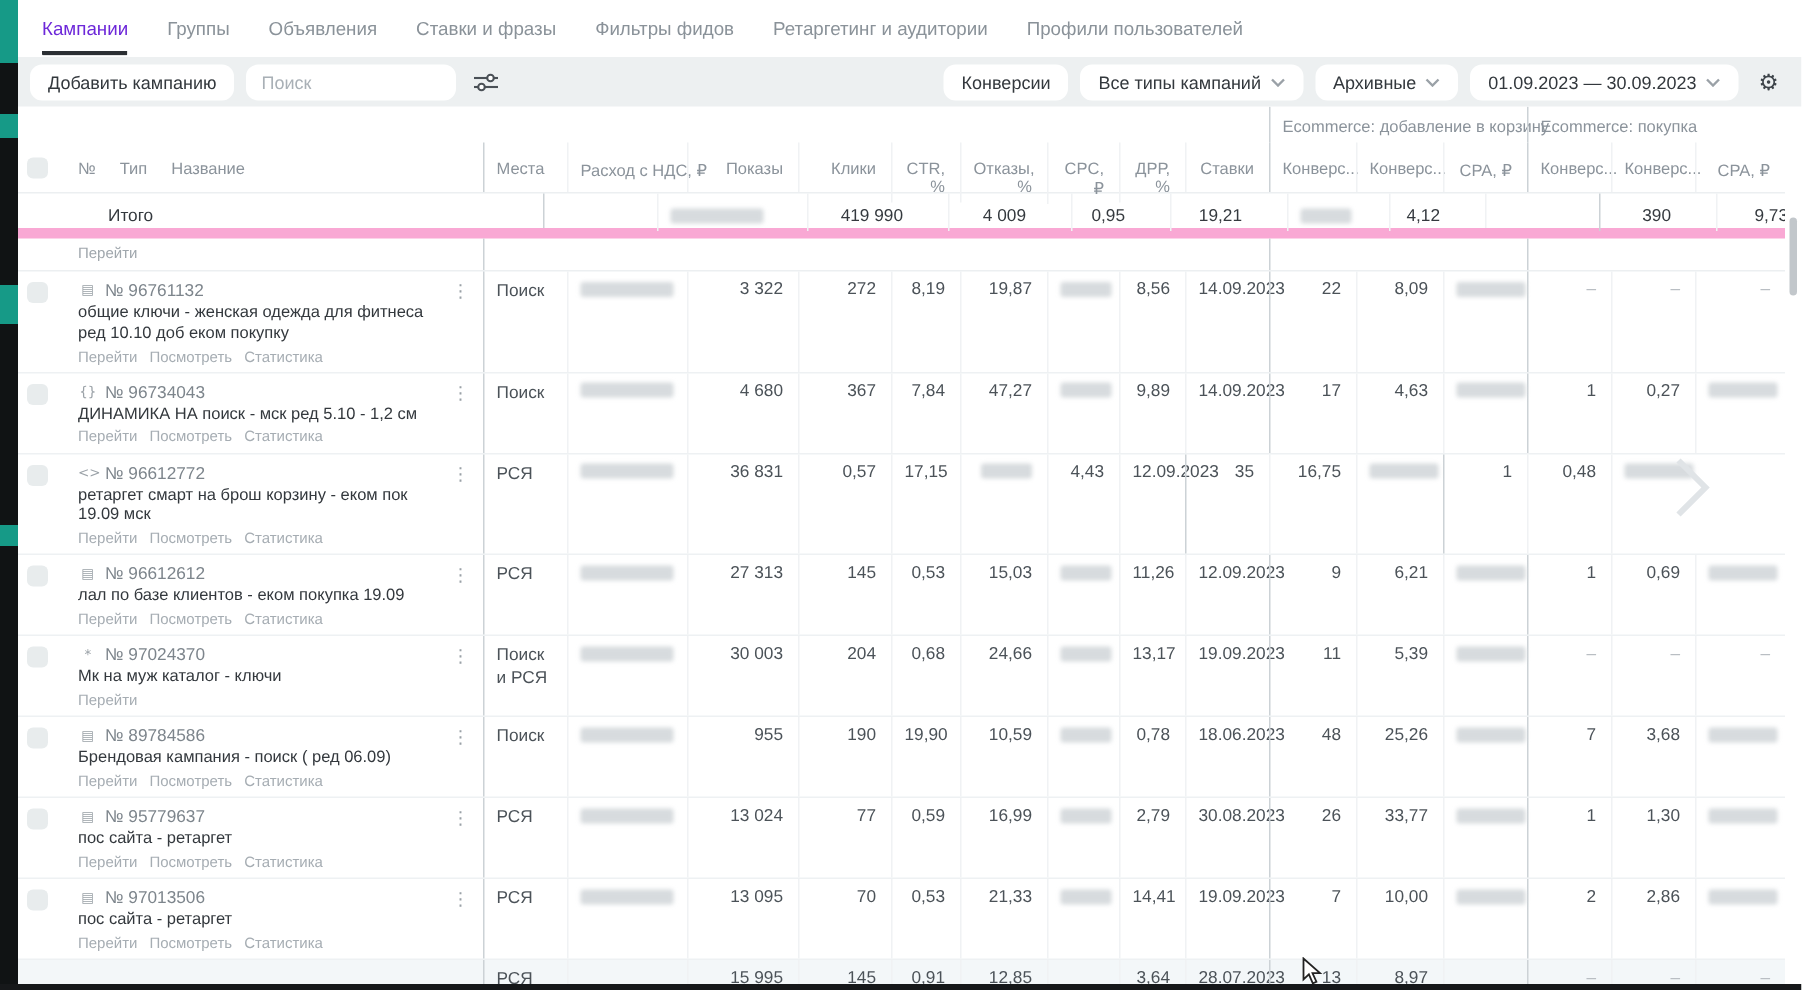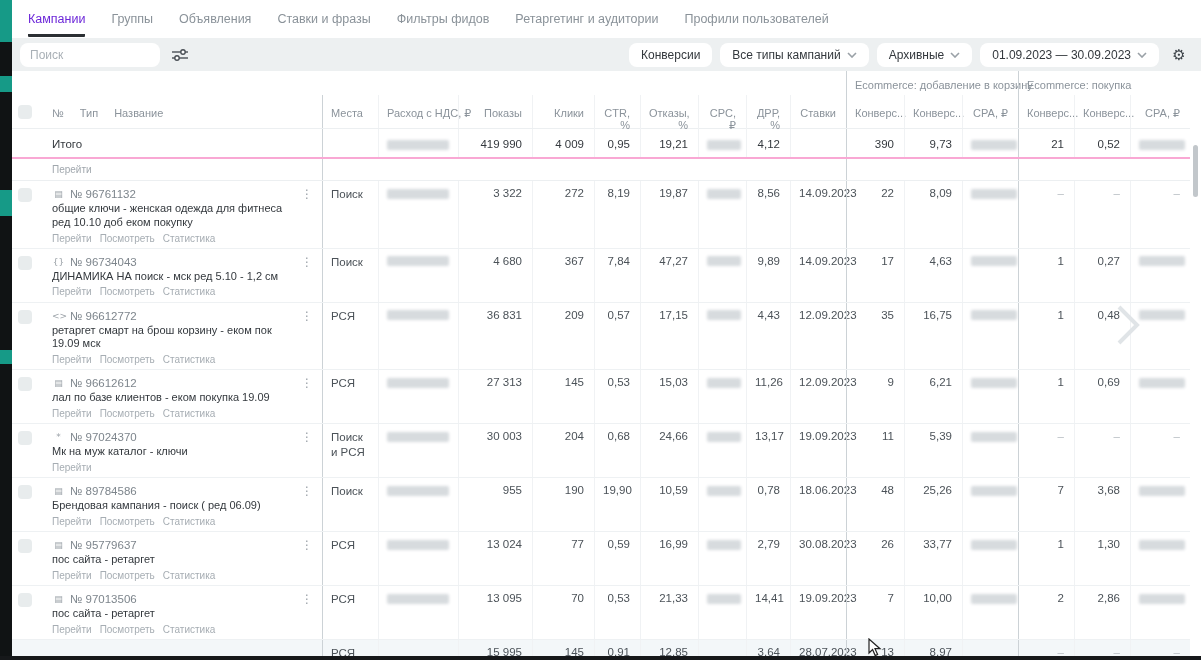--- a/index.html
+++ b/index.html
@@ -33,21 +33,21 @@
   .grid-row { display:grid; grid-template-columns:32px 278px 56px 80px 74px 62px 46px 58px 48px 44px 56px 58px 58px 56px 56px 56px 60px; align-items:start; }
   .cell { padding:6px 10px 4px 8px; font-size:11.5px; min-height:100%; }
   .num { text-align:right; color:#4b5258; }
   .cell.bl { border-left:1px solid #f0f2f4; }
   .cell.bl-strong { border-left:1px solid #ccd2d6; }
   .ghead { height:24px; }
   .ghead .cell { font-size:11px; color:#8b939b; padding-top:8px; }
   .thead { height:34px; border-bottom:1px solid #eceff1; }
   .thead .cell { color:#8b939b; font-size:11px; padding-top:12px; }
   .namehead { display:flex; gap:16px; }
-  .totals { height:30px; border-bottom:2px solid #f9a8d4; }
+  .totals { height:30px; border-bottom:7px solid #f9a8d4;gap:20px; }
   .totals .cell { padding-top:9px; color:#34393e; }
   .goto-row { height:22px; border-bottom:1px solid #eceff1; }
   .goto-row .cell { font-size:10px; color:#a0a7ad; padding-top:5px; }
   .trow { min-height:54px; border-bottom:1px solid #eef1f3; }
   .trow.hl { background:#f3f7f9; }
   .name-cell { padding:6px 6px 4px 8px; }
   .nrow1 { display:flex; align-items:center; gap:5px; }
   .type-ic { font-size:9px; color:#9aa1a7; width:13px; text-align:center; flex:0 0 auto; font-family:"DejaVu Sans",sans-serif; }
   .camp-num { font-size:11.5px; color:#7d858c; }
   .menu-dots { margin-left:auto; color:#9aa1a7; font-size:12px; cursor:pointer; padding:0 3px; }
@@ -83,20 +83,21 @@
     <div class="tab active">Кампании</div>
     <div class="tab">Группы</div>
     <div class="tab">Объявления</div>
     <div class="tab">Ставки и фразы</div>
     <div class="tab">Фильтры фидов</div>
     <div class="tab">Ретаргетинг и аудитории</div>
     <div class="tab">Профили пользователей</div>
   </div>
 
   <div class="toolbar">
+    <div class="btn">Добавить кампанию</div>
     <div class="search">
       <input type="text" placeholder="Поиск" style="">
     </div>
     <div class="iconbtn">
       <svg width="16" height="14" viewBox="0 0 16 14">
           <g stroke="#4a5056" stroke-width="1.4" fill="#fff">
         <line x1="0" y1="4" x2="16" y2="4"></line>
             <circle cx="11" cy="4" r="2.2"></circle>
         <line x1="0" y1="10" x2="16" y2="10"></line>
             <circle cx="5" cy="10" r="2.2"></circle>
@@ -280,21 +281,20 @@
         <div class="camp-name">ретаргет смарт на брош корзину - еком пок 19.09 мск</div>
         <div class="row-links">
               <span>Перейти</span>
               <span>Посмотреть</span>
               <span>Статистика</span>
             </div>
       </div>
       <div class="cell bl-strong places">РСЯ</div>
       <div class="cell bl num val"><span class="px" style="width: 62px;"></span></div>
       <div class="cell bl num">36 831</div>
-      <div class="cell bl num">209</div>
       <div class="cell bl num">0,57</div>
       <div class="cell bl num">17,15</div>
       <div class="cell bl num val"><span class="px" style="width: 34px;"></span></div>
       <div class="cell bl num">4,43</div>
       <div class="cell bl num start">12.09.2023</div>
       <div class="cell bl-strong num">35</div>
       <div class="cell bl num">16,75</div>
       <div class="cell bl num val"><span class="px" style="width: 46px;"></span></div>
       <div class="cell bl-strong num">1</div>
       <div class="cell bl num">0,48</div>

